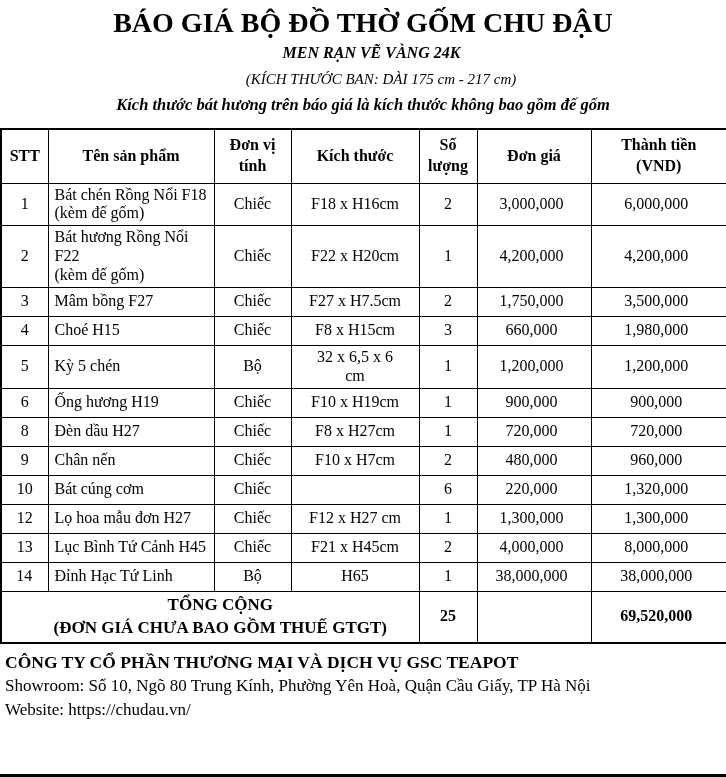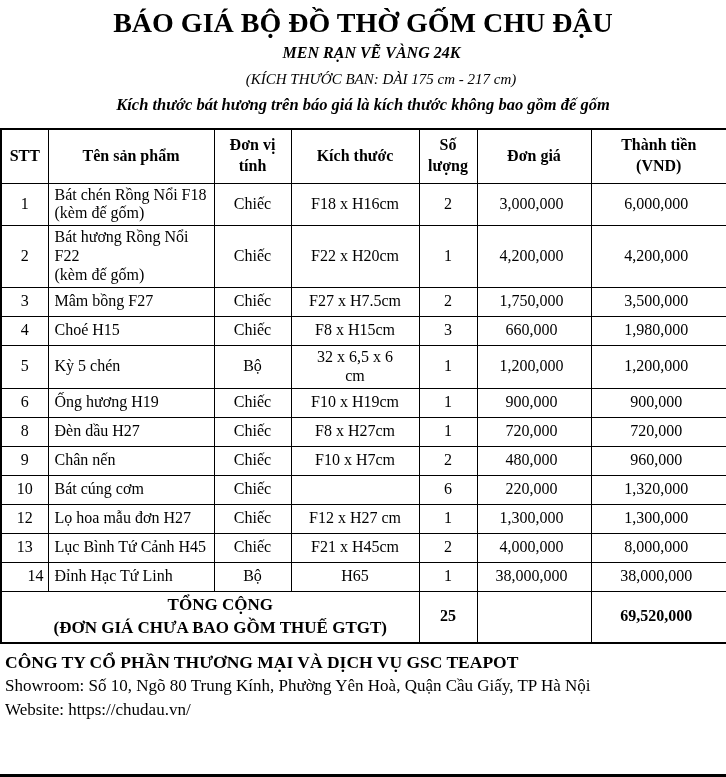--- a/index.html
+++ b/index.html
@@ -38,21 +38,21 @@
   .price-table th {
     font-weight: bold; text-align: center;
     height: 54px; line-height: 1.3;
     white-space: pre-line;
   }
   .price-table td { height: 29px; line-height: 1.18; text-align: center; }
   td.cell-name { text-align: left; padding-left: 6px; white-space: pre-line; }
   td.cell-size { white-space: pre-line; margin-left: 32px; }
   td.cell-num  { text-align: center; padding-right: 9px; }
   
-  #rows tr:last-child td:first-child { text-align: right; padding-left: 3px; }
+  #rows tr:last-child td:first-child { text-align: center; padding-left: 3px; }
 
   .total-row td { height: 46px; font-weight: bold; }
   .total-row .total-label { white-space: pre-line; text-align: center; font-size: 17px; line-height: 1.35; padding-left: 24px; }
 
   
   .doc-footer {
     flex: 1;
     border-bottom: 3px solid #000;
     padding: 7px 6px 0 5px;
     font-size: 17px;

